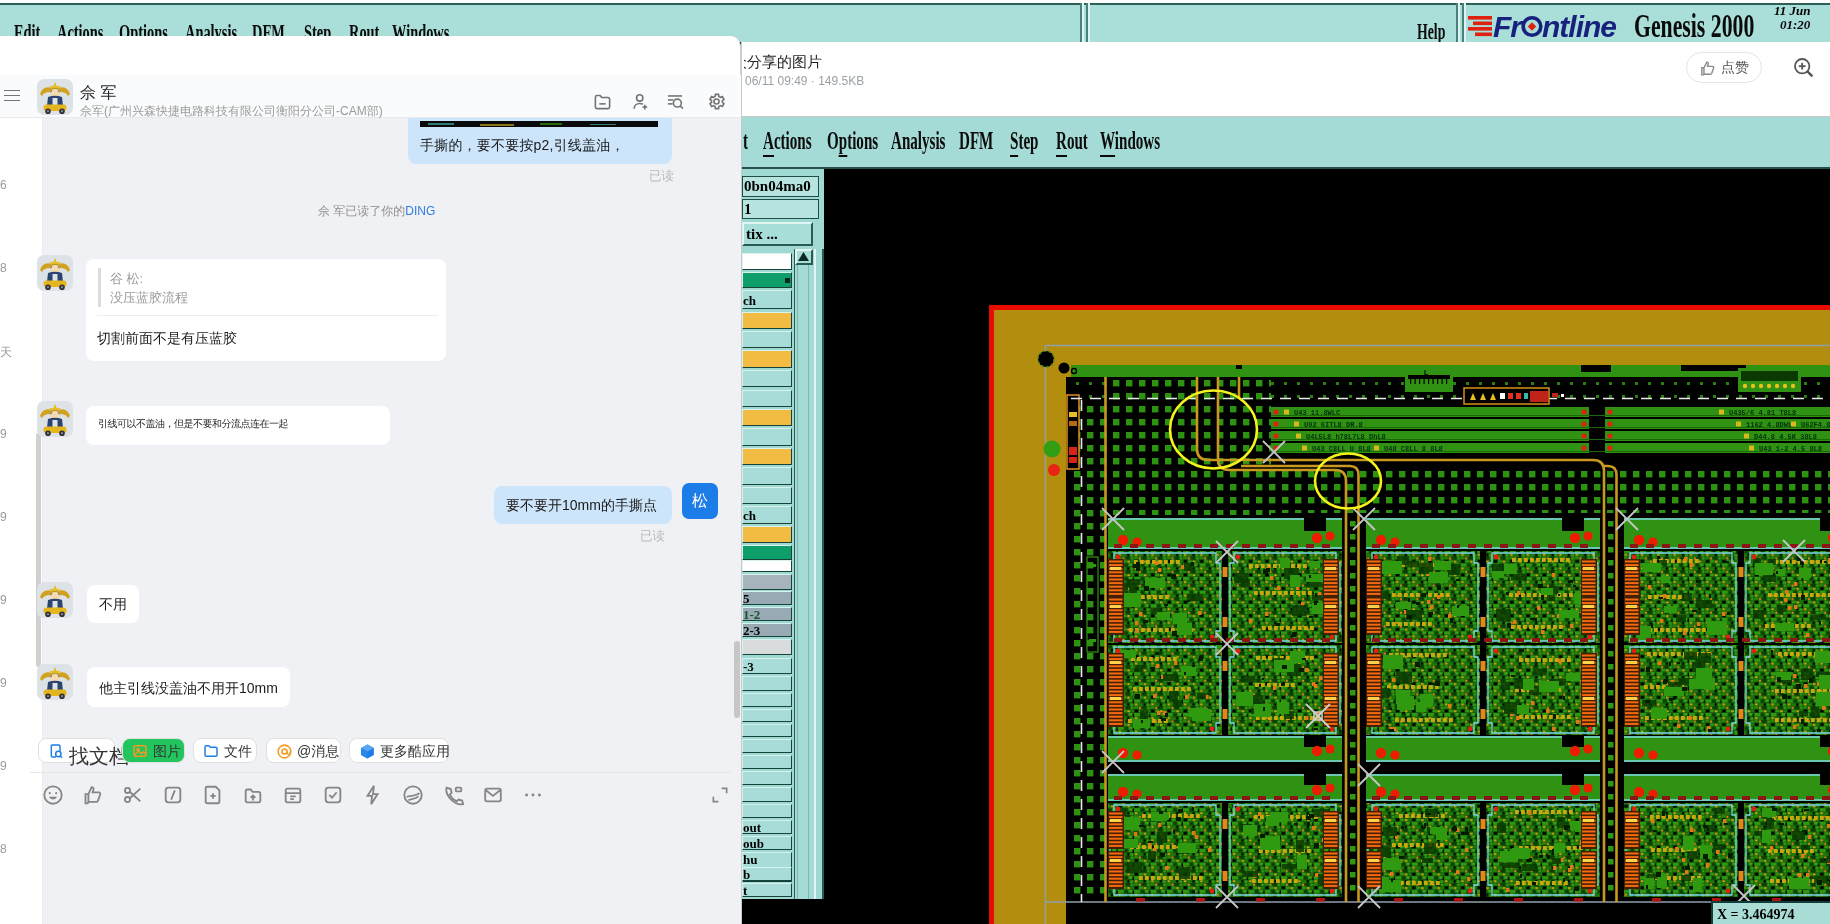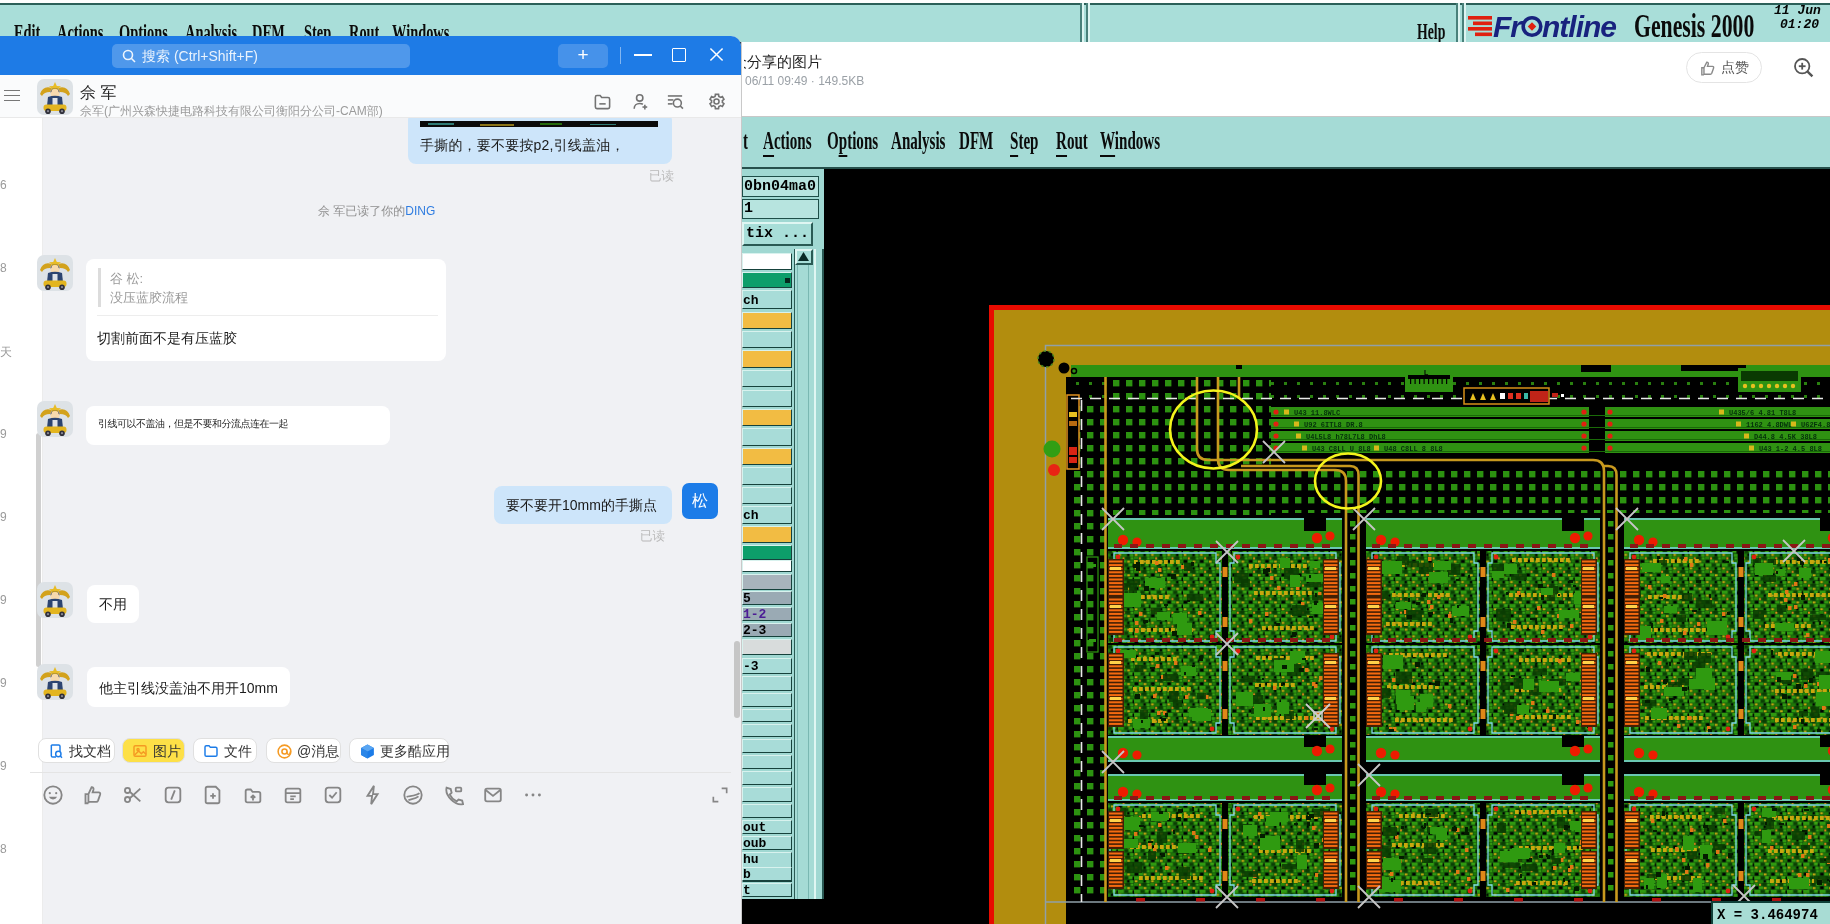--- a/index.html
+++ b/index.html
@@ -1,17 +1,17 @@
 <!DOCTYPE html>
 <html><head><meta charset="utf-8">
 <style>
 *{margin:0;padding:0;box-sizing:border-box}
 html,body{width:1830px;height:924px;overflow:hidden;background:#000;font-family:"Liberation Sans",sans-serif;position:relative}
 .abs{position:absolute}
-.mono{font-family:Liberation Mono, monospace}
+.mono{font-family:Liberation Serif, serif}
 .xm{font-family:"Liberation Serif",serif;font-weight:bold;color:#0b0b0b;transform:scaleX(0.6);transform-origin:0 0;display:inline-block;white-space:nowrap}
 </style></head>
 <body>
 
 <div class="abs" style="left:0;top:0;width:1830px;height:42px;background:#a9ded9;z-index:1">
  <div class="abs" style="left:0;top:0;width:1830px;height:3px;background:#fdfdfd"></div>
  <div class="abs" style="left:0;top:3px;width:1830px;height:2px;background:#2b5f58"></div>
 </div>
 <div class="abs" style="z-index:1;top:19px;height:23px;left:0;width:1830px;font-size:24px">
  <span class="abs xm" style="left:14px">Edit</span>
@@ -112,21 +112,21 @@
 <div class="abs mono" style="left:0;top:259px;width:50px;height:18px;background:#a8dcd8;border:1px solid #16423c;border-top-color:#d8f2ee;border-left-color:#d8f2ee;font-weight:bold;font-size:13px;line-height:18px;color:#000;overflow:hidden"></div>
 <div class="abs mono" style="left:0;top:279px;width:50px;height:17px;background:#f2bc43;border:1px solid #16423c;border-top-color:#d8f2ee;border-left-color:#d8f2ee;font-weight:bold;font-size:13px;line-height:17px;color:#000;overflow:hidden"></div>
 <div class="abs mono" style="left:0;top:298px;width:50px;height:18px;background:#a8dcd8;border:1px solid #16423c;border-top-color:#d8f2ee;border-left-color:#d8f2ee;font-weight:bold;font-size:13px;line-height:18px;color:#000;overflow:hidden"></div>
 <div class="abs mono" style="left:0;top:318px;width:50px;height:17px;background:#a8dcd8;border:1px solid #16423c;border-top-color:#d8f2ee;border-left-color:#d8f2ee;font-weight:bold;font-size:13px;line-height:17px;color:#000;overflow:hidden"></div>
 <div class="abs mono" style="left:0;top:337px;width:50px;height:18px;background:#a8dcd8;border:1px solid #16423c;border-top-color:#d8f2ee;border-left-color:#d8f2ee;font-weight:bold;font-size:13px;line-height:18px;color:#000;overflow:hidden">ch</div>
 <div class="abs mono" style="left:0;top:357px;width:50px;height:17px;background:#f2bc43;border:1px solid #16423c;border-top-color:#d8f2ee;border-left-color:#d8f2ee;font-weight:bold;font-size:13px;line-height:17px;color:#000;overflow:hidden"></div>
 <div class="abs mono" style="left:0;top:376px;width:50px;height:15px;background:#0d9e6a;border:1px solid #16423c;border-top-color:#d8f2ee;border-left-color:#d8f2ee;font-weight:bold;font-size:13px;line-height:15px;color:#000;overflow:hidden"></div>
 <div class="abs mono" style="left:0;top:391px;width:50px;height:12px;background:#ffffff;border:1px solid #16423c;border-top-color:#d8f2ee;border-left-color:#d8f2ee;font-weight:bold;font-size:13px;line-height:12px;color:#000;overflow:hidden"></div>
 <div class="abs mono" style="left:0;top:405px;width:50px;height:16px;background:#a8b4bc;border:1px solid #16423c;border-top-color:#d8f2ee;border-left-color:#d8f2ee;font-weight:bold;font-size:13px;line-height:16px;color:#000;overflow:hidden"></div>
 <div class="abs mono" style="left:0;top:422px;width:50px;height:14px;background:#9aaab4;border:1px solid #16423c;border-top-color:#d8f2ee;border-left-color:#d8f2ee;font-weight:bold;font-size:13px;line-height:14px;color:#000;overflow:hidden">5</div>
-<div class="abs mono" style="left:0;top:438px;width:50px;height:14px;background:#9aaab4;border:1px solid #16423c;border-top-color:#d8f2ee;border-left-color:#d8f2ee;font-weight:bold;font-size:13px;line-height:14px;color:#4c1d95;overflow:hidden">1-2</div>
+<div class="abs mono" style="left:0;top:438px;width:50px;height:14px;background:#9aaab4;border:1px solid #16423c;border-top-color:#d8f2ee;border-left-color:#d8f2ee;font-weight:bold;font-size:13px;line-height:14px;color:#14532d;overflow:hidden">1-2</div>
 <div class="abs mono" style="left:0;top:454px;width:50px;height:14px;background:#9aaab4;border:1px solid #16423c;border-top-color:#d8f2ee;border-left-color:#d8f2ee;font-weight:bold;font-size:13px;line-height:14px;color:#000;overflow:hidden">2-3</div>
 <div class="abs mono" style="left:0;top:470px;width:50px;height:16px;background:#d8dcdc;border:1px solid #16423c;border-top-color:#d8f2ee;border-left-color:#d8f2ee;font-weight:bold;font-size:13px;line-height:16px;color:#000;overflow:hidden"></div>
 <div class="abs mono" style="left:0;top:489px;width:50px;height:16px;background:#a8dcd8;border:1px solid #16423c;border-top-color:#d8f2ee;border-left-color:#d8f2ee;font-weight:bold;font-size:13px;line-height:16px;color:#000;overflow:hidden">-3</div>
 <div class="abs mono" style="left:0;top:507px;width:50px;height:15px;background:#a8dcd8;border:1px solid #16423c;border-top-color:#d8f2ee;border-left-color:#d8f2ee;font-weight:bold;font-size:13px;line-height:15px;color:#000;overflow:hidden"></div>
 <div class="abs mono" style="left:0;top:524px;width:50px;height:14px;background:#a8dcd8;border:1px solid #16423c;border-top-color:#d8f2ee;border-left-color:#d8f2ee;font-weight:bold;font-size:13px;line-height:14px;color:#000;overflow:hidden"></div>
 <div class="abs mono" style="left:0;top:540px;width:50px;height:13px;background:#a8dcd8;border:1px solid #16423c;border-top-color:#d8f2ee;border-left-color:#d8f2ee;font-weight:bold;font-size:13px;line-height:13px;color:#000;overflow:hidden"></div>
 <div class="abs mono" style="left:0;top:555px;width:50px;height:13px;background:#a8dcd8;border:1px solid #16423c;border-top-color:#d8f2ee;border-left-color:#d8f2ee;font-weight:bold;font-size:13px;line-height:13px;color:#000;overflow:hidden"></div>
 <div class="abs mono" style="left:0;top:570px;width:50px;height:14px;background:#a8dcd8;border:1px solid #16423c;border-top-color:#d8f2ee;border-left-color:#d8f2ee;font-weight:bold;font-size:13px;line-height:14px;color:#000;overflow:hidden"></div>
 <div class="abs mono" style="left:0;top:586px;width:50px;height:14px;background:#a8dcd8;border:1px solid #16423c;border-top-color:#d8f2ee;border-left-color:#d8f2ee;font-weight:bold;font-size:13px;line-height:14px;color:#000;overflow:hidden"></div>
 <div class="abs mono" style="left:0;top:602px;width:50px;height:14px;background:#a8dcd8;border:1px solid #16423c;border-top-color:#d8f2ee;border-left-color:#d8f2ee;font-weight:bold;font-size:13px;line-height:14px;color:#000;overflow:hidden"></div>
@@ -2134,37 +2134,20 @@
 </g>
 <ellipse cx="389.5" cy="260.5" rx="43.5" ry="39" fill="none" stroke="#f4f41c" stroke-width="2.6"></ellipse>
 <ellipse cx="524" cy="312" rx="33" ry="27.5" fill="none" stroke="#f4f41c" stroke-width="2.6"></ellipse>
 </svg>
 
  <div class="abs mono" style="left:969px;top:859px;width:120px;height:23px;background:#a8dcd4;border-top:2px solid #0f3f38;border-left:2px solid #0f3f38;font-weight:bold;font-size:14px;color:#000;padding-left:4px;padding-top:4px;white-space:nowrap">X = 3.464974</div>
 </div>
 
 <div class="abs" style="left:0;top:36px;width:741px;height:888px;background:#fff;z-index:3;border-right:1px solid #cfcfcf;border-radius:0 10px 0 0">
 
- <div class="abs" style="left:0;top:0;width:741px;height:39px;background:#1e7be6;border-radius:0 10px 0 0">
-  <div class="abs" style="left:112px;top:8px;width:298px;height:24px;background:rgba(255,255,255,.22);border-radius:5px">
-    <svg class="abs" style="left:10px;top:5px" width="14" height="14" viewBox="0 0 14 14" fill="none" stroke="rgba(255,255,255,.9)" stroke-width="1.6">
-          <circle cx="6" cy="6" r="4.5"></circle>
-          <line x1="9.5" y1="9.5" x2="13" y2="13"></line>
-        </svg>
-    <span class="abs" style="left:30px;top:4px;font-size:14px;color:rgba(255,255,255,.88)">搜索 (Ctrl+Shift+F)</span>
-  </div>
-  <div class="abs" style="left:558px;top:8px;width:50px;height:24px;background:rgba(255,255,255,.18);border-radius:5px;text-align:center;line-height:22px;color:#fff;font-size:19px;font-weight:300">+</div>
-  <div class="abs" style="left:620px;top:11px;width:1px;height:17px;background:rgba(255,255,255,.45)"></div>
-  <div class="abs" style="left:634px;top:18px;width:18px;height:2px;background:#fff"></div>
-  <div class="abs" style="left:672px;top:12px;width:14px;height:14px;border:1.5px solid #fff;border-radius:1px"></div>
-  <svg class="abs" style="left:709px;top:11px" width="15" height="15" viewBox="0 0 16 16" stroke="#fff" stroke-width="1.6">
-        <line x1="1.5" y1="1.5" x2="14.5" y2="14.5"></line>
-        <line x1="1.5" y1="14.5" x2="14.5" y2="1.5"></line>
-      </svg>
- </div>
 
  <div class="abs" style="left:0;top:39px;width:741px;height:43px;background:#fafbfc;border-bottom:1px solid #e9e9e9;z-index:5">
    <svg class="abs" style="left:37px;top:4px" width="36" height="36" viewBox="0 0 36 36">
  <rect width="36" height="36" rx="7" fill="#dde2e6"></rect>
  <path d="M3,15 Q6,6 15,9 L13,13 Q7,13 5,17 Z" fill="#d3a21c"></path>
  <path d="M33,15 Q30,6 21,9 L23,13 Q29,13 31,17 Z" fill="#d3a21c"></path>
  <polygon points="18,3 19.8,7 24,7.3 20.8,9.8 21.8,13.8 18,11.5 14.2,13.8 15.2,9.8 12,7.3 16.2,7" fill="#e8bc26"></polygon>
  <circle cx="18" cy="14.5" r="4.6" fill="#f6d9ae"></circle>
  <path d="M13.4,13.5 a4.6,4.6 0 0 1 9.2,0 l-1,-.6 a3.6,3.6 0 0 0 -7.2,0 z" fill="#42424a"></path>
  <path d="M11,18 Q18,15.5 25,18 L26,27 H10 Z" fill="#2c4470"></path>
@@ -2307,23 +2290,23 @@
 <div class="abs" style="left:99px;top:644px;font-size:14px;color:#1c1c1c">他主引线没盖油不用开10mm</div>
 <div class="abs" style="left:734px;top:605px;width:6px;height:77px;background:#c6c6c6;border-radius:3px"></div>
 
  <div class="abs" style="left:38px;top:702px;width:77px;height:25px;background:#fff;border:1px solid #e0e0e0;border-radius:8px">
       <span class="abs" style="left:9px;top:4px"><svg width="16" height="16" viewBox="0 0 24 24" fill="none" stroke="#1c7ce8" stroke-width="2.2">
           <path d="M5 3 h11 a2 2 0 0 1 2 2 v7"></path>
           <path d="M5 3 v16 a2 2 0 0 0 2 2 h5"></path>
           <circle cx="15.5" cy="16.5" r="4"></circle>
           <line x1="18.5" y1="19.5" x2="21" y2="22"></line>
         </svg></span>
-      <span class="abs" style="left:30px;top:4px;font-size:14px;color:#333;white-space:nowrap">找文档</span>
+      <span class="abs" style="left:30px;top:4px;font-size:20px;color:#333;white-space:nowrap">找文档</span>
     </div>
-<div class="abs" style="left:122px;top:702px;width:63px;height:25px;background:#fde047;border:1px solid #e0e0e0;border-radius:8px">
+<div class="abs" style="left:122px;top:702px;width:63px;height:25px;background:#22c55e;border:1px solid #e0e0e0;border-radius:8px">
       <span class="abs" style="left:9px;top:4px"><svg width="16" height="16" viewBox="0 0 24 24" fill="none" stroke="#f59a23" stroke-width="2.2">
           <rect x="3" y="4" width="18" height="16" rx="2"></rect>
           <circle cx="9" cy="10" r="1.6"></circle>
           <path d="M4 18 l6-6 4 4 3-3 4 4"></path>
         </svg></span>
       <span class="abs" style="left:30px;top:4px;font-size:14px;color:#333;white-space:nowrap">图片</span>
     </div>
 <div class="abs" style="left:193px;top:702px;width:64px;height:25px;background:#fff;border:1px solid #e0e0e0;border-radius:8px">
       <span class="abs" style="left:9px;top:4px"><svg width="16" height="16" viewBox="0 0 24 24" fill="none" stroke="#1c7ce8" stroke-width="2.2">
           <path d="M3 6 a2 2 0 0 1 2-2 h4 l2 2.5 h8 a2 2 0 0 1 2 2 V18 a2 2 0 0 1-2 2 H5 a2 2 0 0 1-2-2 Z"></path>

